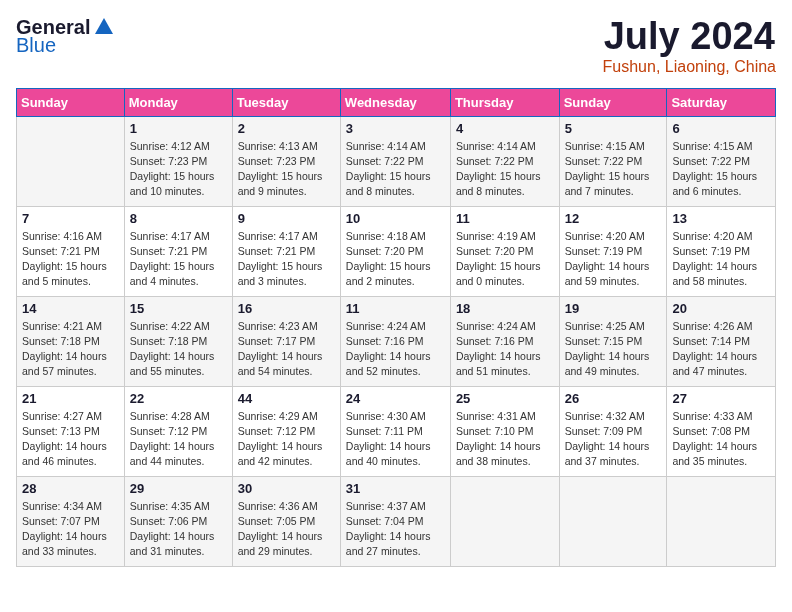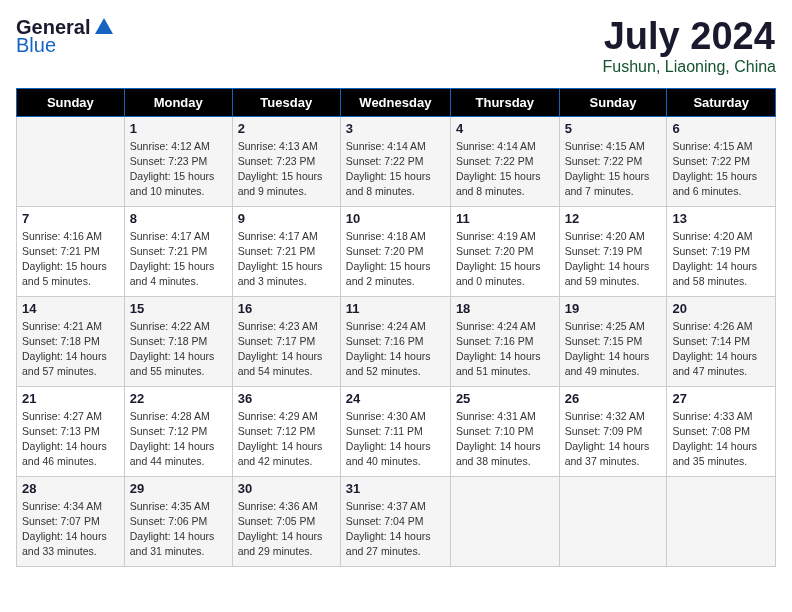--- a/index.html
+++ b/index.html
@@ -29,32 +29,32 @@
       text-align: center;
     }
     .month-year {
       font-size: 38px;
       font-weight: bold;
       color: #1a1a2e;
       line-height: 1.1;
     }
     .location {
       font-size: 16px;
-      color: #14532d;
+      color: #c2410c;
     }
     table {
       width: 100%;
       border-collapse: collapse;
       font-size: 11px;
     }
     thead tr th {
-      background-color: #000000;
+      background-color: #ec4899;
       color: #fff;
       padding: 6px 4px;
-      text-align: center;
+      text-align: left;
       font-size: 13px;
       font-weight: bold;
       border: 1px solid #1565c0;
     }
     tbody tr td {
       border: 1px solid #ccc;
       vertical-align: top;
       padding: 4px 5px;
       height: 90px;
       width: 113px;
@@ -201,21 +201,21 @@
       <tr>
         <td>
           <div class="day-number">21</div>
           <div class="day-info">Sunrise: 4:27 AM<br>Sunset: 7:13 PM<br>Daylight: 14 hours and 46 minutes.</div>
         </td>
         <td>
           <div class="day-number">22</div>
           <div class="day-info">Sunrise: 4:28 AM<br>Sunset: 7:12 PM<br>Daylight: 14 hours and 44 minutes.</div>
         </td>
         <td>
-          <div class="day-number">36</div>
+          <div class="day-number">44</div>
           <div class="day-info">Sunrise: 4:29 AM<br>Sunset: 7:12 PM<br>Daylight: 14 hours and 42 minutes.</div>
         </td>
         <td>
           <div class="day-number">24</div>
           <div class="day-info">Sunrise: 4:30 AM<br>Sunset: 7:11 PM<br>Daylight: 14 hours and 40 minutes.</div>
         </td>
         <td>
           <div class="day-number">25</div>
           <div class="day-info">Sunrise: 4:31 AM<br>Sunset: 7:10 PM<br>Daylight: 14 hours and 38 minutes.</div>
         </td>

